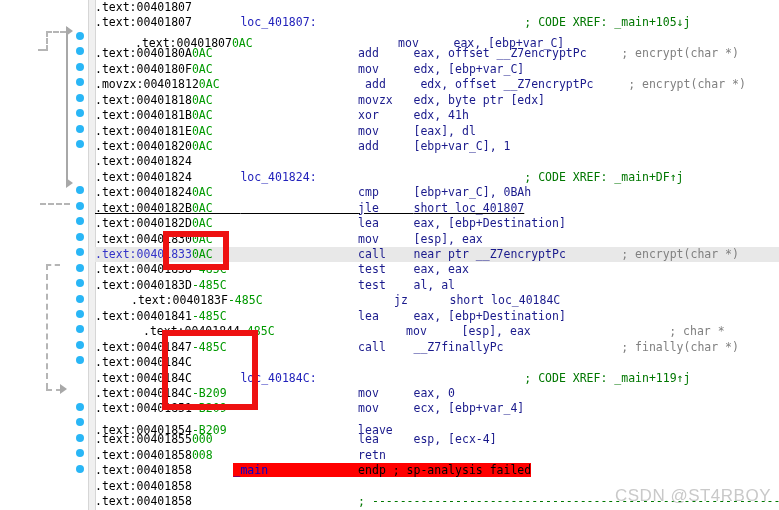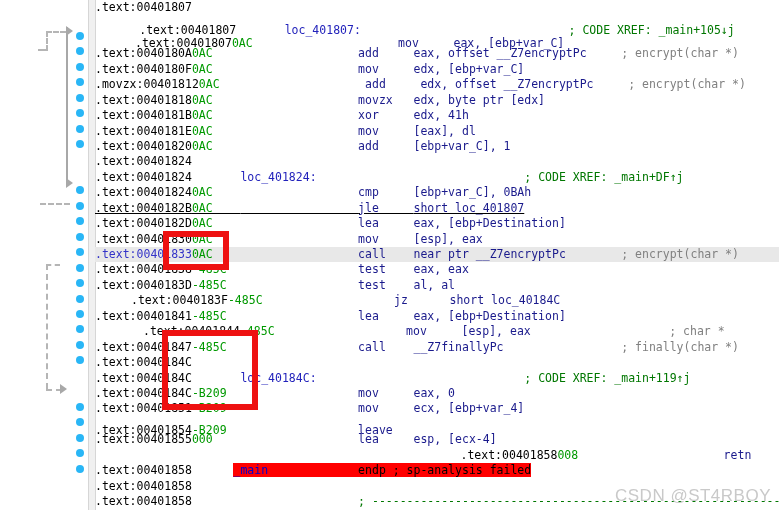--- a/index.html
+++ b/index.html
@@ -165,21 +165,21 @@
         <div class="dot" style="top: 433.6px;"></div>
         <div class="dot" style="top: 449.05px;"></div>
         <div class="dot" style="top: 464.5px;"></div>
       </div>
   </div>
 
   <div class="vsep"></div>
 
   <div class="code" id="code-listing">
       <div class="line" style="top: 0px;"><span class="seg addr">.text:00401807</span><span class="seg sp">       </span></div>
-      <div class="line" style="top: 8px; text-align: center;"><span class="seg addr">.text:00401807</span><span class="seg sp">       </span><span class="seg label">loc_401807:                              </span><span class="seg xref">; CODE XREF: _main+105↓j</span></div>
+      <div class="line" style="top: 0px;"><span class="seg addr">.text:00401807</span><span class="seg sp">       </span><span class="seg label">loc_401807:                              </span><span class="seg xref">; CODE XREF: _main+105↓j</span></div>
       <div class="line" style="top: 5px; padding-left: 40px;"><span class="seg addr">.text:00401807</span><span class="seg sp">0AC    </span><span class="seg">                 </span><span class="seg mnem">mov     </span><span class="seg ops">eax, [ebp+var_C]</span></div>
       <div class="line" style="top: 0px;"><span class="seg addr">.text:0040180A</span><span class="seg sp">0AC    </span><span class="seg">                 </span><span class="seg mnem">add     </span><span class="seg ops">eax, offset __Z7encryptPc     </span><span class="seg cmt">; encrypt(char *)</span></div>
       <div class="line" style="top: 0px;"><span class="seg addr">.text:0040180F</span><span class="seg sp">0AC    </span><span class="seg">                 </span><span class="seg mnem">mov     </span><span class="seg ops">edx, [ebp+var_C]</span></div>
       <div class="line" style="top: 0px;"><span class="seg addr">.movzx:00401812</span><span class="seg sp">0AC    </span><span class="seg">                 </span><span class="seg mnem">add     </span><span class="seg ops">edx, offset __Z7encryptPc     </span><span class="seg cmt">; encrypt(char *)</span></div>
       <div class="line" style="top: 0px;"><span class="seg addr">.text:00401818</span><span class="seg sp">0AC    </span><span class="seg">                 </span><span class="seg mnem">movzx   </span><span class="seg ops">edx, byte ptr [edx]</span></div>
       <div class="line" style="top: 0px;"><span class="seg addr">.text:0040181B</span><span class="seg sp">0AC    </span><span class="seg">                 </span><span class="seg mnem">xor     </span><span class="seg ops">edx, 41h</span></div>
       <div class="line" style="top: 0px;"><span class="seg addr">.text:0040181E</span><span class="seg sp">0AC    </span><span class="seg">                 </span><span class="seg mnem">mov     </span><span class="seg ops">[eax], dl</span></div>
       <div class="line" style="top: 0px;"><span class="seg addr">.text:00401820</span><span class="seg sp">0AC    </span><span class="seg">                 </span><span class="seg mnem">add     </span><span class="seg ops">[ebp+var_C], 1</span></div>
       <div class="line" style="top: 0px;"><span class="seg addr">.text:00401824</span><span class="seg sp">       </span></div>
       <div class="line" style="top: 0px;"><span class="seg addr">.text:00401824</span><span class="seg sp">       </span><span class="seg label">loc_401824:                              </span><span class="seg xref">; CODE XREF: _main+DF↑j</span></div>
@@ -193,21 +193,21 @@
       <div class="line" style="top: 0px; margin-left: 36px;"><span class="seg addr">.text:0040183F</span><span class="seg sp">-485C  </span><span class="seg">                 </span><span class="seg mnem">jz      </span><span class="seg ops">short loc_40184C</span></div>
       <div class="line" style="top: 0px;"><span class="seg addr">.text:00401841</span><span class="seg sp">-485C  </span><span class="seg">                 </span><span class="seg mnem">lea     </span><span class="seg ops">eax, [ebp+Destination]</span></div>
       <div class="line" style="top: 0px; padding-left: 48px;"><span class="seg addr">.text:00401844</span><span class="seg sp">-485C  </span><span class="seg">                 </span><span class="seg mnem">mov     </span><span class="seg ops">[esp], eax                    </span><span class="seg cmt">; char *</span></div>
       <div class="line" style="top: 0px;"><span class="seg addr">.text:00401847</span><span class="seg sp">-485C  </span><span class="seg">                 </span><span class="seg mnem">call    </span><span class="seg ops">__Z7finallyPc                 </span><span class="seg cmt">; finally(char *)</span></div>
       <div class="line" style="top: 0px;"><span class="seg addr">.text:0040184C</span><span class="seg sp">       </span></div>
       <div class="line" style="top: 0px;"><span class="seg addr">.text:0040184C</span><span class="seg sp">       </span><span class="seg label">loc_40184C:                              </span><span class="seg xref">; CODE XREF: _main+119↑j</span></div>
       <div class="line" style="top: 0px;"><span class="seg addr">.text:0040184C</span><span class="seg sp">-B209  </span><span class="seg">                 </span><span class="seg mnem">mov     </span><span class="seg ops">eax, 0</span></div>
       <div class="line" style="top: 0px;"><span class="seg addr">.text:00401851</span><span class="seg sp">-B209  </span><span class="seg">                 </span><span class="seg mnem">mov     </span><span class="seg ops">ecx, [ebp+var_4]</span></div>
       <div class="line" style="top: 6px;"><span class="seg addr">.text:00401854</span><span class="seg sp">-B209  </span><span class="seg">                 </span><span class="seg mnem">leave   </span><span class="seg ops"></span></div>
       <div class="line" style="top: 0px;"><span class="seg addr">.text:00401855</span><span class="seg sp">000    </span><span class="seg">                 </span><span class="seg mnem">lea     </span><span class="seg ops">esp, [ecx-4]</span></div>
-      <div class="line" style="top: 0px; text-align: right;"><span class="seg addr">.text:00401858</span><span class="seg sp">008    </span><span class="seg">                 </span><span class="seg mnem">retn    </span><span class="seg ops"></span></div>
+      <div class="line" style="top: 0px;"><span class="seg addr">.text:00401858</span><span class="seg sp">008    </span><span class="seg">                 </span><span class="seg mnem">retn    </span><span class="seg ops"></span></div>
       <div class="line" style="top: 0px;"><span class="seg addr">.text:00401858      </span><span class="seg endpbg"><span class="endpname">_main             </span><span class="endptxt">endp ; sp-analysis failed</span></span></div>
       <div class="line" style="top: 0px;"><span class="seg addr">.text:00401858</span><span class="seg sp">       </span></div>
       <div class="line" style="top: 0px;"><span class="seg addr">.text:00401858</span><span class="seg sp">       </span><span class="seg">                 </span><span class="seg xref">; ---------------------------------------------------------------------------</span></div>
     </div>
 
   <div id="annotation-layer">
       <div class="redbox" style="left: 163px; top: 231px; width: 66px; height: 39px; border-color: rgb(238, 17, 17);"></div>
       <div class="redbox" style="left: 162px; top: 330px; width: 96px; height: 80px; border-color: rgb(238, 17, 17);"></div>
     </div>
 

